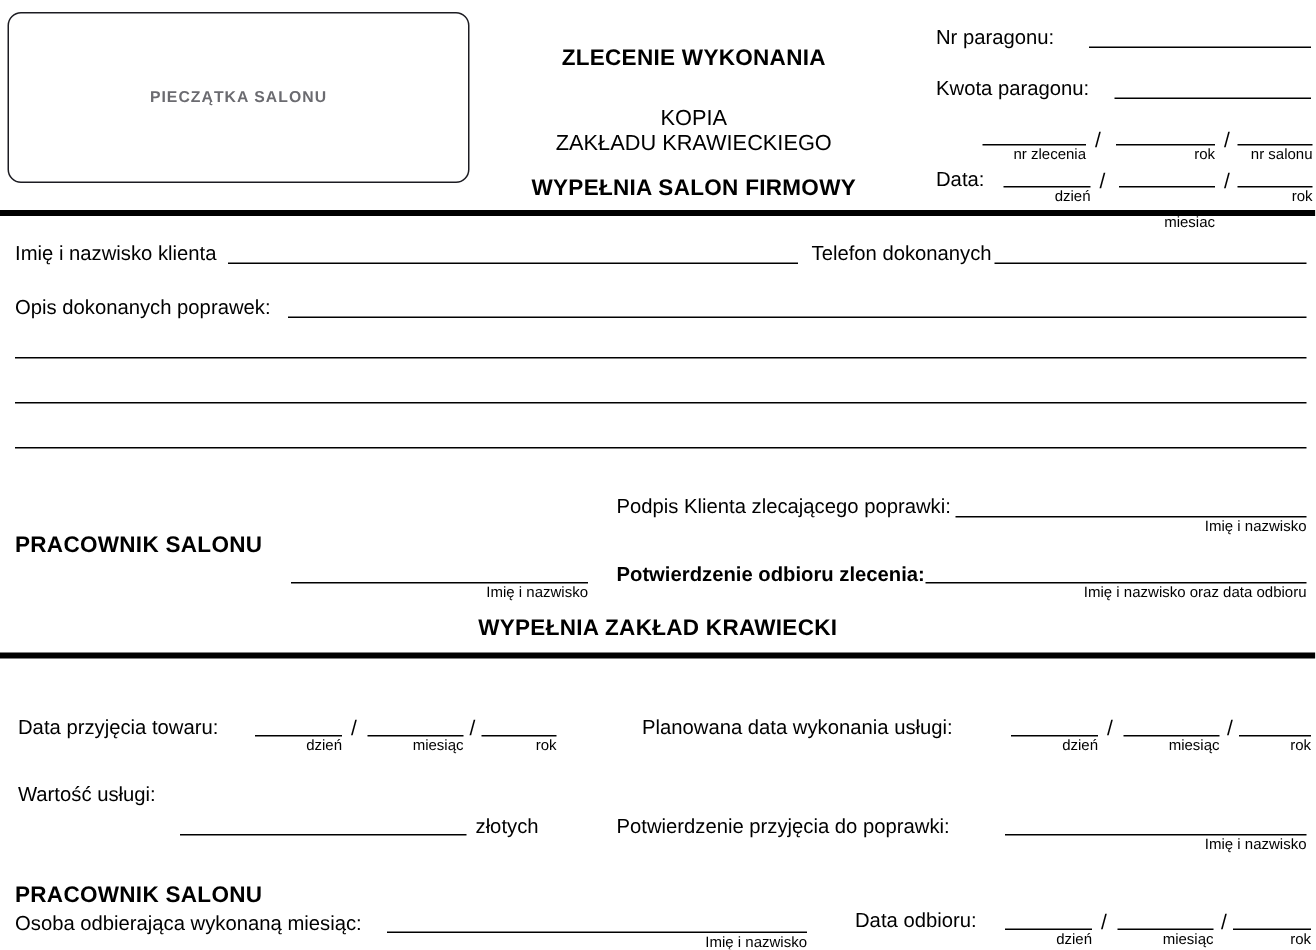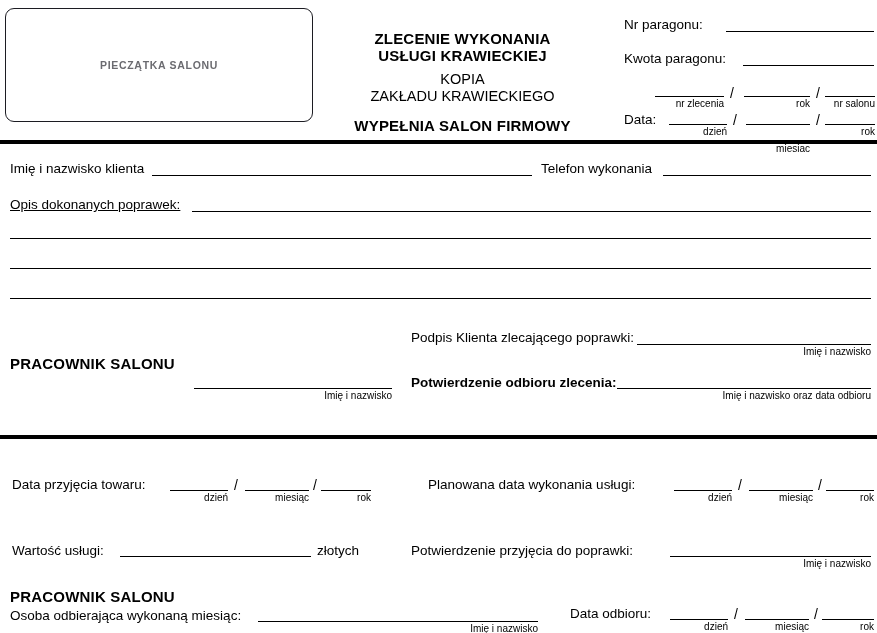--- a/index.html
+++ b/index.html
@@ -99,21 +99,20 @@
 </head>
 <body>
 
 <div id="form">
 
   <div class="abs" id="stamp-box">
     <div id="stamp-text">PIECZĄTKA SALONU</div>
   </div>
 
   <div class="abs title-main" style="left:325px; top:30px; width:275px;">ZLECENIE WYKONANIA</div>
-  <div class="abs title-main" style="left:325px; top:47px; width:275px;">USŁUGI KRAWIECKIEJ</div>
 
   <div class="abs title-sub" style="left:325px; top:71px; width:275px;">KOPIA</div>
   <div class="abs title-sub" style="left:325px; top:88px; width:275px;">ZAKŁADU KRAWIECKIEGO</div>
 
   <div class="abs title-band" style="left:320px; top:117px; width:285px;">WYPEŁNIA SALON FIRMOWY</div>
 
   <div class="abs lbl" style="left:624px; top:18px;">Nr paragonu:</div>
   <div class="abs fill-line" style="left:726px; top:31px; width:148px;"></div>
 
   <div class="abs lbl" style="left:624px; top:52px;">Kwota paragonu:</div>
@@ -138,43 +137,44 @@
 
   <div class="abs lbl-sm" style="left:669px; top:127px; width:58px;">dzień</div>
   <div class="abs lbl-sm" style="left:746px; top:144px; width:64px;">miesiac</div>
   <div class="abs lbl-sm" style="left:825px; top:127px; width:50px;">rok</div>
 
   <div class="abs rule-thick" style="left:0px; top:140px; width:877px;"></div>
 
   <div class="abs lbl" style="left:10px; top:162px;">Imię i nazwisko klienta</div>
   <div class="abs fill-line" style="left:152px; top:175px; width:380px;"></div>
 
-  <div class="abs lbl" style="left:541px; top:162px;">Telefon wykonania</div>
+  <div class="abs lbl" style="left:541px; top:162px;">Telefon dokonanych</div>
   <div class="abs fill-line" style="left:663px; top:175px; width:208px;"></div>
 
-  <div class="abs lbl" style="left:10px; top:198px;text-decoration:underline;">Opis dokonanych poprawek:</div>
+  <div class="abs lbl" style="left:10px; top:198px;">Opis dokonanych poprawek:</div>
   <div class="abs fill-line" style="left:192px; top:211px; width:679px;"></div>
 
   <div class="abs fill-line" style="left:10px; top:238px; width:861px;"></div>
   <div class="abs fill-line" style="left:10px; top:268px; width:861px;"></div>
   <div class="abs fill-line" style="left:10px; top:298px; width:861px;"></div>
 
   <div class="abs lbl" style="left:411px; top:331px;">Podpis Klienta zlecającego poprawki:</div>
   <div class="abs fill-line" style="left:637px; top:344px; width:234px;"></div>
   <div class="abs lbl-sm" style="left:637px; top:347px; width:234px;">Imię i nazwisko</div>
 
   <div class="abs section-head" style="left:10px; top:355px;">PRACOWNIK SALONU</div>
 
   <div class="abs fill-line" style="left:194px; top:388px; width:198px;"></div>
   <div class="abs lbl-sm" style="left:194px; top:391px; width:198px;">Imię i nazwisko</div>
 
   <div class="abs lbl" style="left:411px; top:376px;font-weight:bold;">Potwierdzenie odbioru zlecenia:</div>
   <div class="abs fill-line" style="left:617px; top:388px; width:254px;"></div>
   <div class="abs lbl-sm" style="left:617px; top:391px; width:254px;">Imię i nazwisko oraz data odbioru</div>
 
+  <div class="abs title-band" style="left:0px; top:410px; width:877px;">WYPEŁNIA ZAKŁAD KRAWIECKI</div>
 
   <div class="abs rule-thick" style="left:0px; top:435px; width:877px;"></div>
 
   <div class="abs lbl" style="left:12px; top:478px;">Data przyjęcia towaru:</div>
   <div class="abs fill-line" style="left:170px; top:490px; width:58px;"></div>
   <div class="abs slash" style="left:234px; top:478px;">/</div>
   <div class="abs fill-line" style="left:245px; top:490px; width:64px;"></div>
   <div class="abs slash" style="left:313px; top:478px;">/</div>
   <div class="abs fill-line" style="left:321px; top:490px; width:50px;"></div>
 
@@ -186,21 +186,21 @@
   <div class="abs fill-line" style="left:674px; top:490px; width:58px;"></div>
   <div class="abs slash" style="left:738px; top:478px;">/</div>
   <div class="abs fill-line" style="left:749px; top:490px; width:64px;"></div>
   <div class="abs slash" style="left:818px; top:478px;">/</div>
   <div class="abs fill-line" style="left:826px; top:490px; width:48px;"></div>
 
   <div class="abs lbl-sm" style="left:674px; top:493px; width:58px;">dzień</div>
   <div class="abs lbl-sm" style="left:749px; top:493px; width:64px;">miesiąc</div>
   <div class="abs lbl-sm" style="left:826px; top:493px; width:48px;">rok</div>
 
-  <div class="abs lbl" style="left:12px; top:544px;text-align:center;">Wartość usługi:</div>
+  <div class="abs lbl" style="left:12px; top:523px;text-align:center;">Wartość usługi:</div>
   <div class="abs fill-line" style="left:120px; top:556px; width:191px;"></div>
   <div class="abs lbl" style="left:317px; top:544px;">złotych</div>
 
   <div class="abs lbl" style="left:411px; top:544px;">Potwierdzenie przyjęcia do poprawki:</div>
   <div class="abs fill-line" style="left:670px; top:556px; width:201px;"></div>
   <div class="abs lbl-sm" style="left:670px; top:559px; width:201px;">Imię i nazwisko</div>
 
   <div class="abs section-head" style="left:10px; top:588px;">PRACOWNIK SALONU</div>
 
   <div class="abs lbl" style="left:10px; top:609px;">Osoba odbierająca wykonaną miesiąc:</div>

